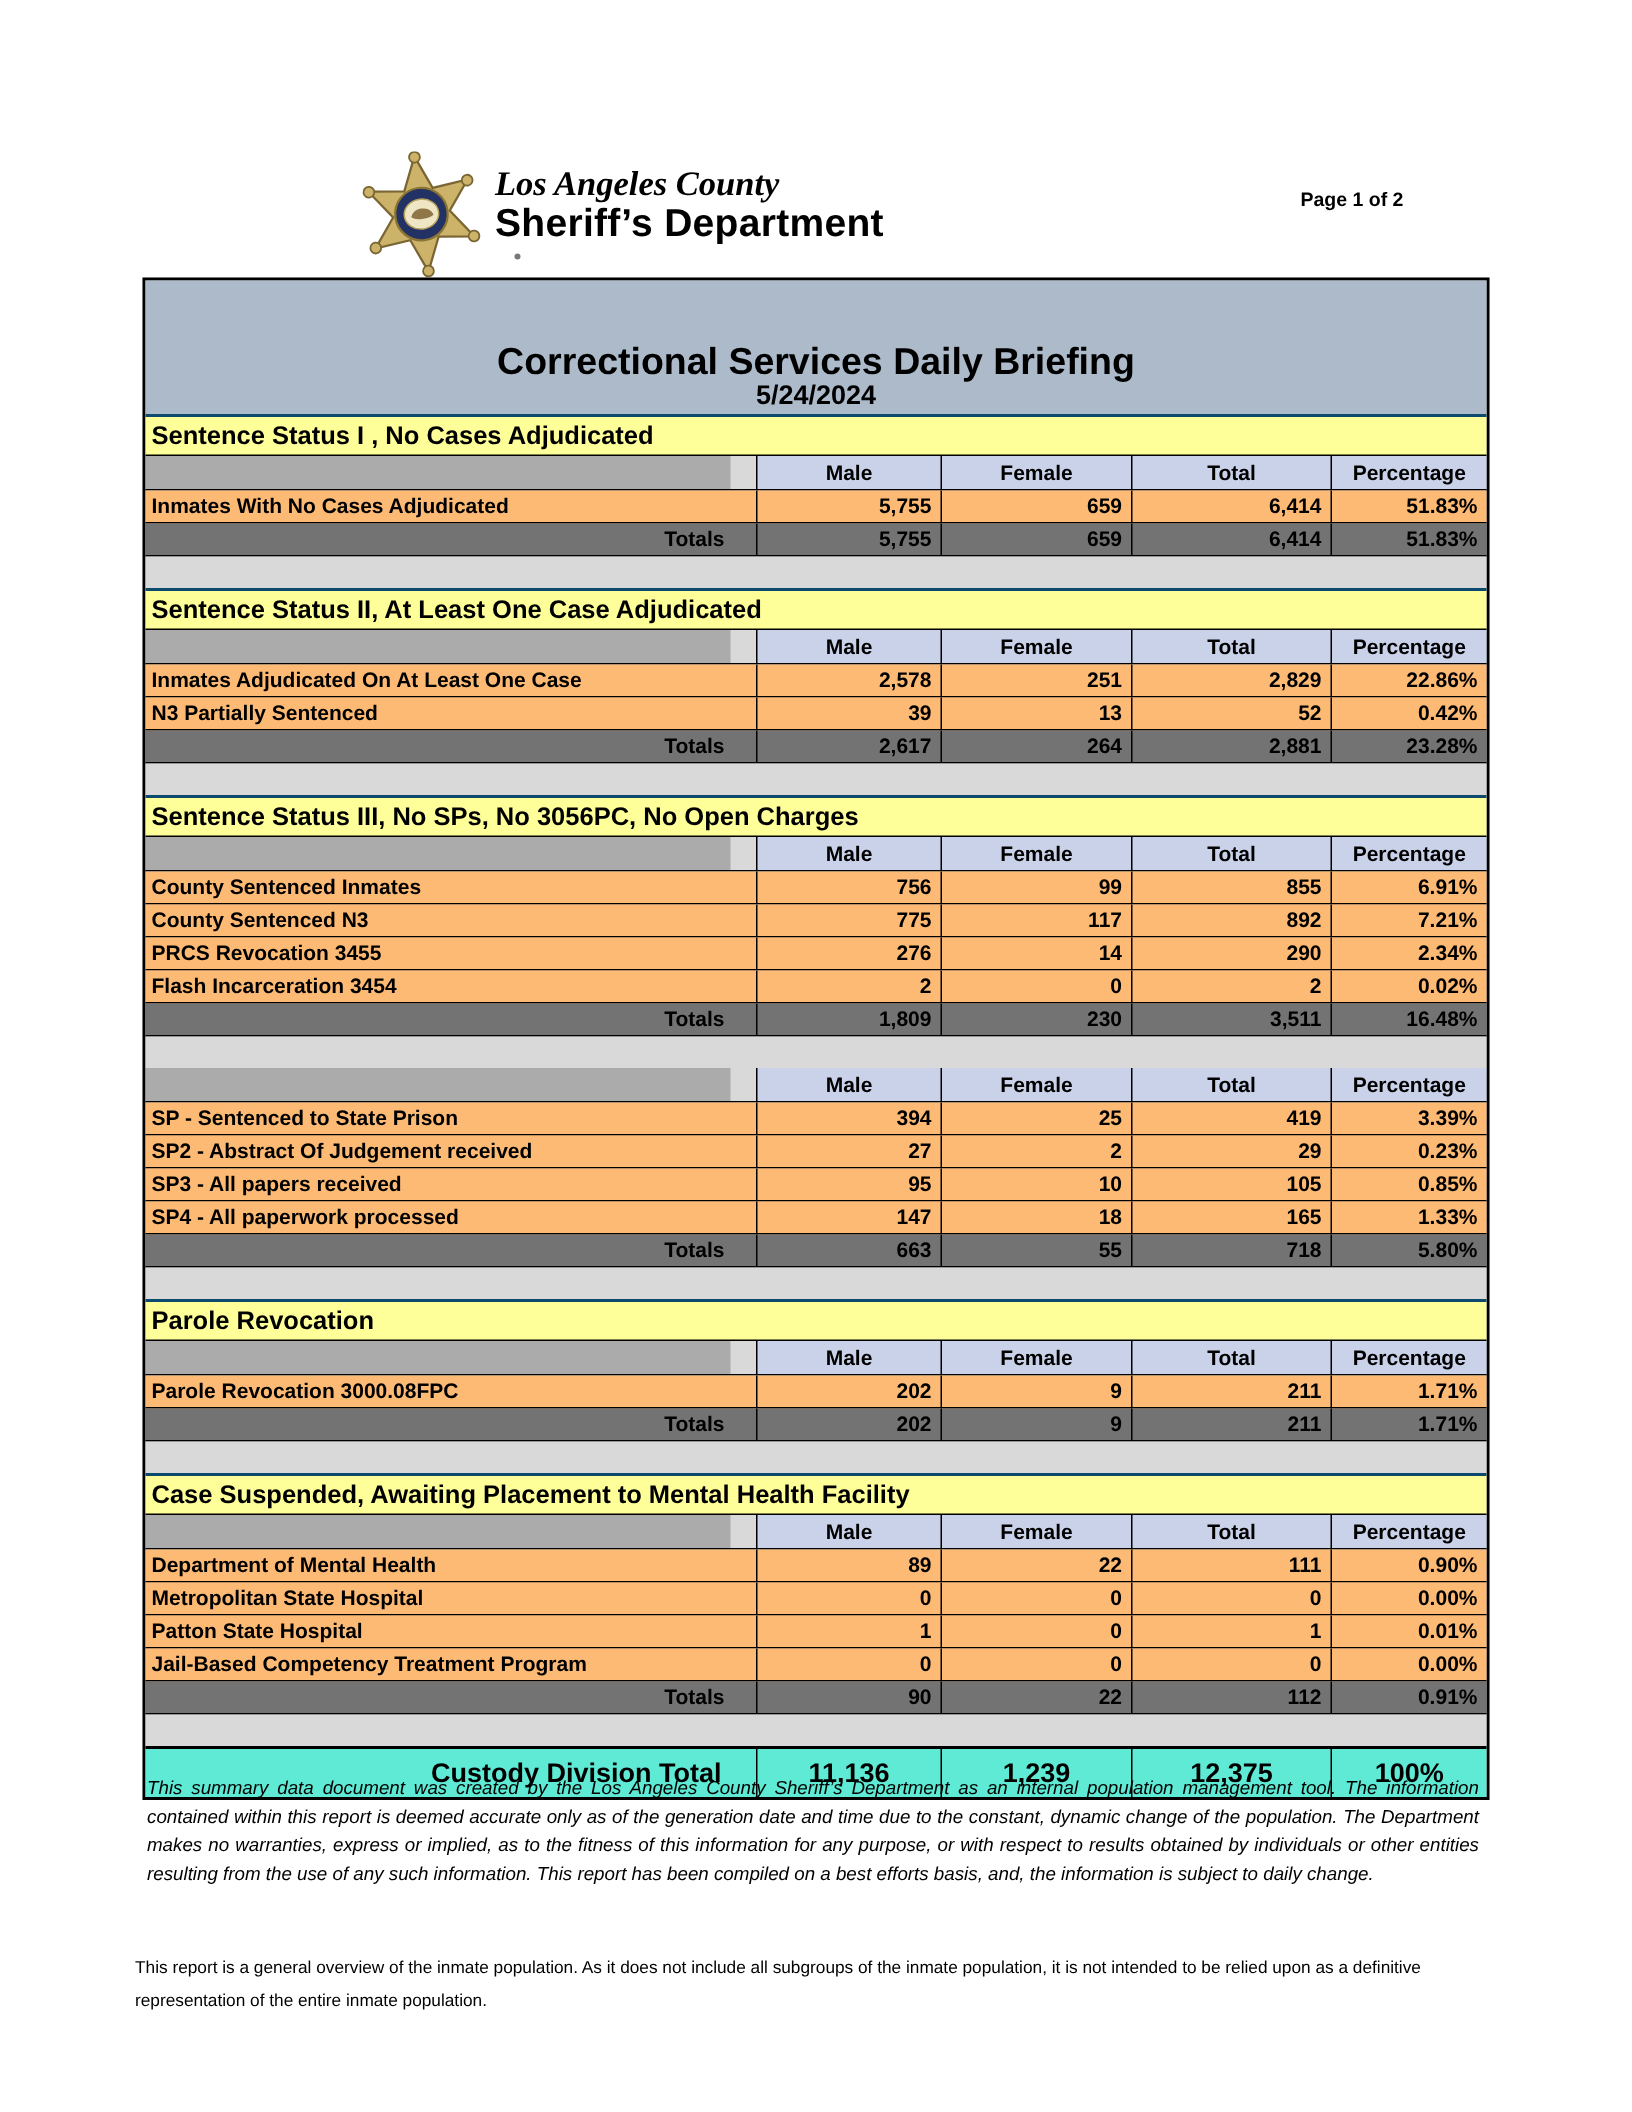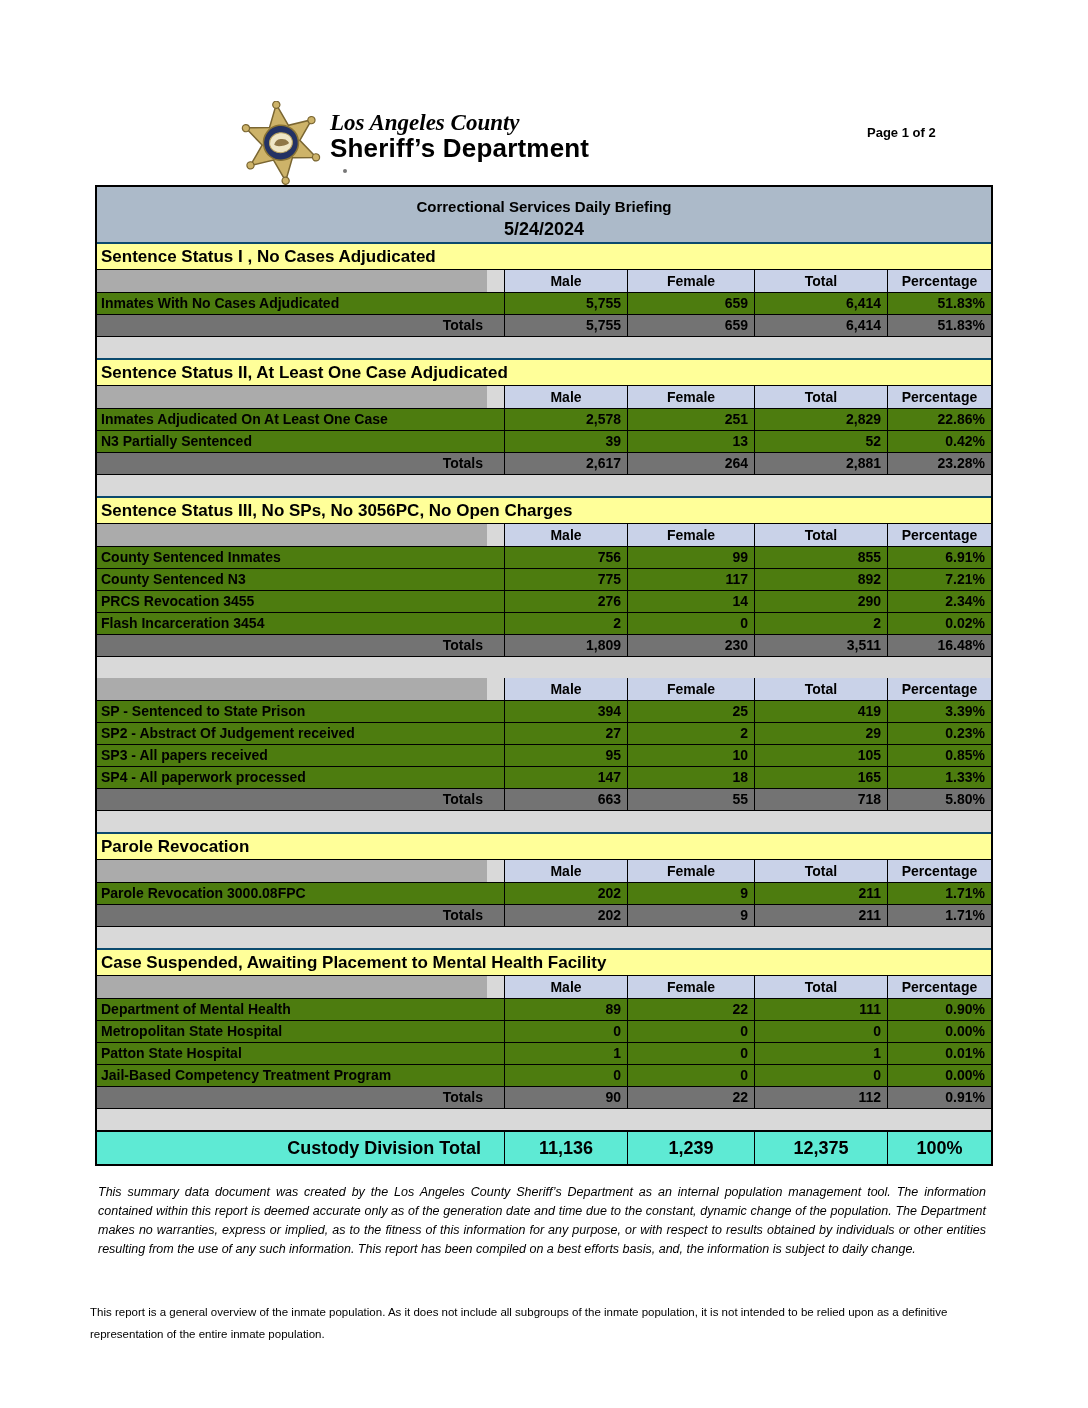--- a/index.html
+++ b/index.html
@@ -15,21 +15,21 @@
   .logo-line1{font-family:"Liberation Serif",serif;font-style:italic;font-size:23px;font-weight:600;}
   .logo-line2{font-size:26px;font-weight:bold;letter-spacing:.2px;margin-top:1px;}
   .page-num{position:absolute;left:867px;top:125px;font-size:13px;font-weight:bold;}
 
   
   .report{
     position:absolute;left:95px;top:185px;width:898px;
     border:2px solid #000;box-sizing:border-box;background:#D9D9D9;
   }
   .title-block{background:#ACBAC9;text-align:center;padding:7px 0 4px 0;}
-  .title-main{font-size:15px;font-weight:bold;line-height:26px;}
+  .title-main{font-size:25px;font-weight:bold;line-height:26px;margin-top:34px;}
   .title-date{font-size:18px;font-weight:bold;line-height:18px;text-align:center;}
 
   .sec-header{
     background:#FFFF99;font-size:17px;font-weight:bold;line-height:21px;
     padding:2px 4px;border-top:2px solid #0c4a6e;border-bottom:1.5px solid #000;
   }
   .trow{display:flex;box-sizing:border-box;}
   .c{box-sizing:border-box;overflow:hidden;white-space:nowrap;}
   .c.label{width:390px;}
   .c.v1{width:123px;margin-left:17px;}
@@ -37,21 +37,21 @@
   .c.v3{width:133px;}
   .c.v4{flex:1;}
   .c.val{border-left:1.5px solid #000;text-align:right;}
 
   .cols{border-bottom:1.5px solid #000;}
   .cols .label{background:#ABABAB;}
   .cols .val{
     background:#C9D2E8;text-align:center;font-weight:bold;
     font-size:14px;line-height:18px;padding:2px 0;
   }
-  .trow.data{background:#4d7c0f;border-bottom:1.5px solid #000;font-weight:bold;font-size:14px;line-height:17px;}
+  .trow.data{background:#fdba74;border-bottom:1.5px solid #000;font-weight:bold;font-size:14px;line-height:17px;}
   .trow.data .label{padding:2px 4px;}
   .trow.data .val{padding:2px 6px;}
   .trow.totals{background:#737373;border-bottom:1.5px solid #000;font-weight:bold;font-size:14px;line-height:17px;}
   .trow.totals .label{padding:2px 4px;text-align:right;}
   .trow.totals .val{padding:2px 6px;}
 
   .spacer{height:21px;background:#D9D9D9;}
 
   .grand{
     background:#5eead4;font-weight:bold;font-size:18px;line-height:24px;

